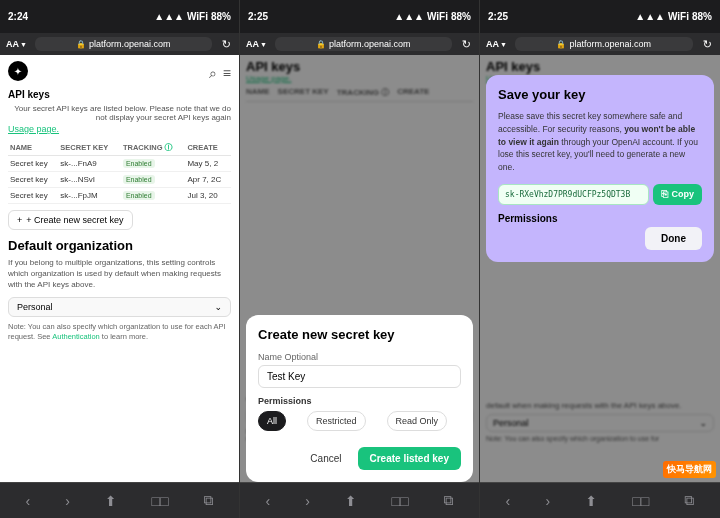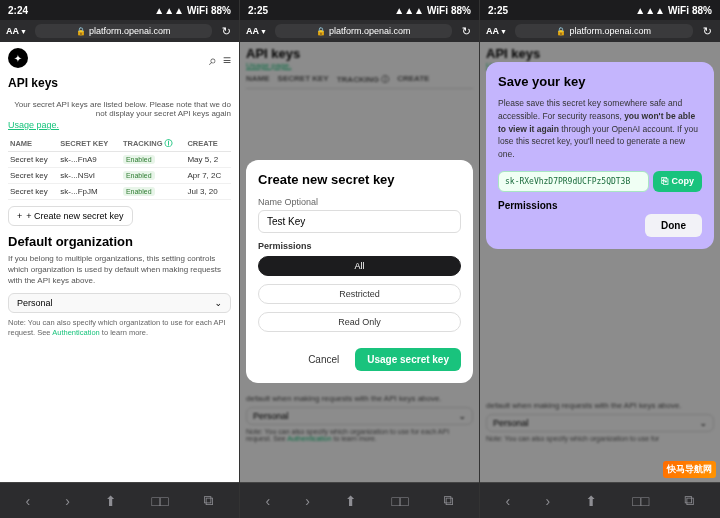--- a/index.html
+++ b/index.html
@@ -23,21 +23,21 @@
       overflow: hidden;
       position: relative;
     }
     .panel:last-child { border-right: none; }
 
     
     .panel-status {
       display: flex;
       justify-content: space-between;
       align-items: center;
-      height: 20px;
+      height: 33px;
       background: #1c1c1e;
       padding: 0 8px;
       font-size: 10px;
       color: #fff;
       font-weight: 600;
       flex-shrink: 0;
     }
 
     
     .browser-chrome {
@@ -93,24 +93,24 @@
       background: #000;
       border-radius: 50%;
       display: flex;
       align-items: center;
       justify-content: center;
       color: #fff;
       font-size: 10px;
       margin-bottom: 4px;
     }
     .page-title {
-      font-size: 12px;
+      font-size: 10px;
       font-weight: 700;
       color: #000;
-      margin-bottom: 10px;
+      margin-bottom: 4px;
     }
     .usage-link {
       color: #19c37d;
       font-size: 9px;
       text-decoration: underline;
       margin-bottom: 6px;
     }
     .keys-table {
       width: 100%;
       border-collapse: collapse;
@@ -211,23 +211,22 @@
       margin-bottom: 8px;
     }
     .modal-section-label {
       font-size: 9px;
       color: #333;
       font-weight: 600;
       margin-bottom: 5px;
     }
     .permissions-row {
       display: flex;
-      gap: 8px;
+      gap: 21px;
       margin-bottom: 16px;
-      flex-direction: column;
     }
     .perm-btn {
       padding: 4px 8px;
       border-radius: 14px;
       font-size: 9px;
       border: 1px solid #ddd;
       background: #fff;
       color: #333;
       cursor: pointer;
     }
@@ -513,34 +512,34 @@
           <div style="font-size:13px; font-weight:700; color:#000;">API keys</div>
           <div style="font-size:8px; color:#19c37d; text-decoration:underline;">Usage page.</div>
           <div style="display:flex; gap:8px; margin-top:4px; font-size:8px; font-weight:600; color:#666; border-bottom:1px solid #ddd; padding-bottom:3px;">
             <span>NAME</span>
             <span>SECRET KEY</span>
             <span>TRACKING ⓘ</span>
             <span>CREATE</span>
           </div>
         </div>
 
-        <div style="position:absolute; top:0; left:0; right:0; bottom:0; background:rgba(0,0,0,0.45); z-index:10; display:flex; flex-direction:column; justify-content:center; padding-top:18px;">
+        <div style="position:absolute; top:0; left:0; right:0; bottom:0; background:rgba(0,0,0,0.45); z-index:10; display:flex; flex-direction:column; justify-content:flex-end; padding-top:18px;">
           <div class="modal-card" style="margin:0 6px;">
             <div class="modal-title">Create new secret key</div>
             <div class="modal-label">Name Optional</div>
             <input class="modal-input" type="text" value="Test Key" style="">
             <div class="modal-section-label">Permissions</div>
             <div class="permissions-row">
               <button class="perm-btn active">All</button>
               <button class="perm-btn">Restricted</button>
               <button class="perm-btn">Read Only</button>
             </div>
             <div class="modal-actions">
               <button class="cancel-btn">Cancel</button>
-              <button class="create-secret-btn">Usage secret key</button>
+              <button class="create-secret-btn">Create listed key</button>
             </div>
           </div>
         </div>
 
         <div style="position:absolute; bottom:36px; left:0; right:0; padding:4px 6px; filter:blur(1px); background:#fff;">
           <div style="font-size:8px; color:#555;">default when making requests with the API keys above.</div>
           <div style="margin-top:4px; border:1px solid #ddd; border-radius:6px; padding:3px 6px; font-size:9px; display:flex; justify-content:space-between;">
             <span>Personal</span>
               <span>⌄</span>
           </div>

